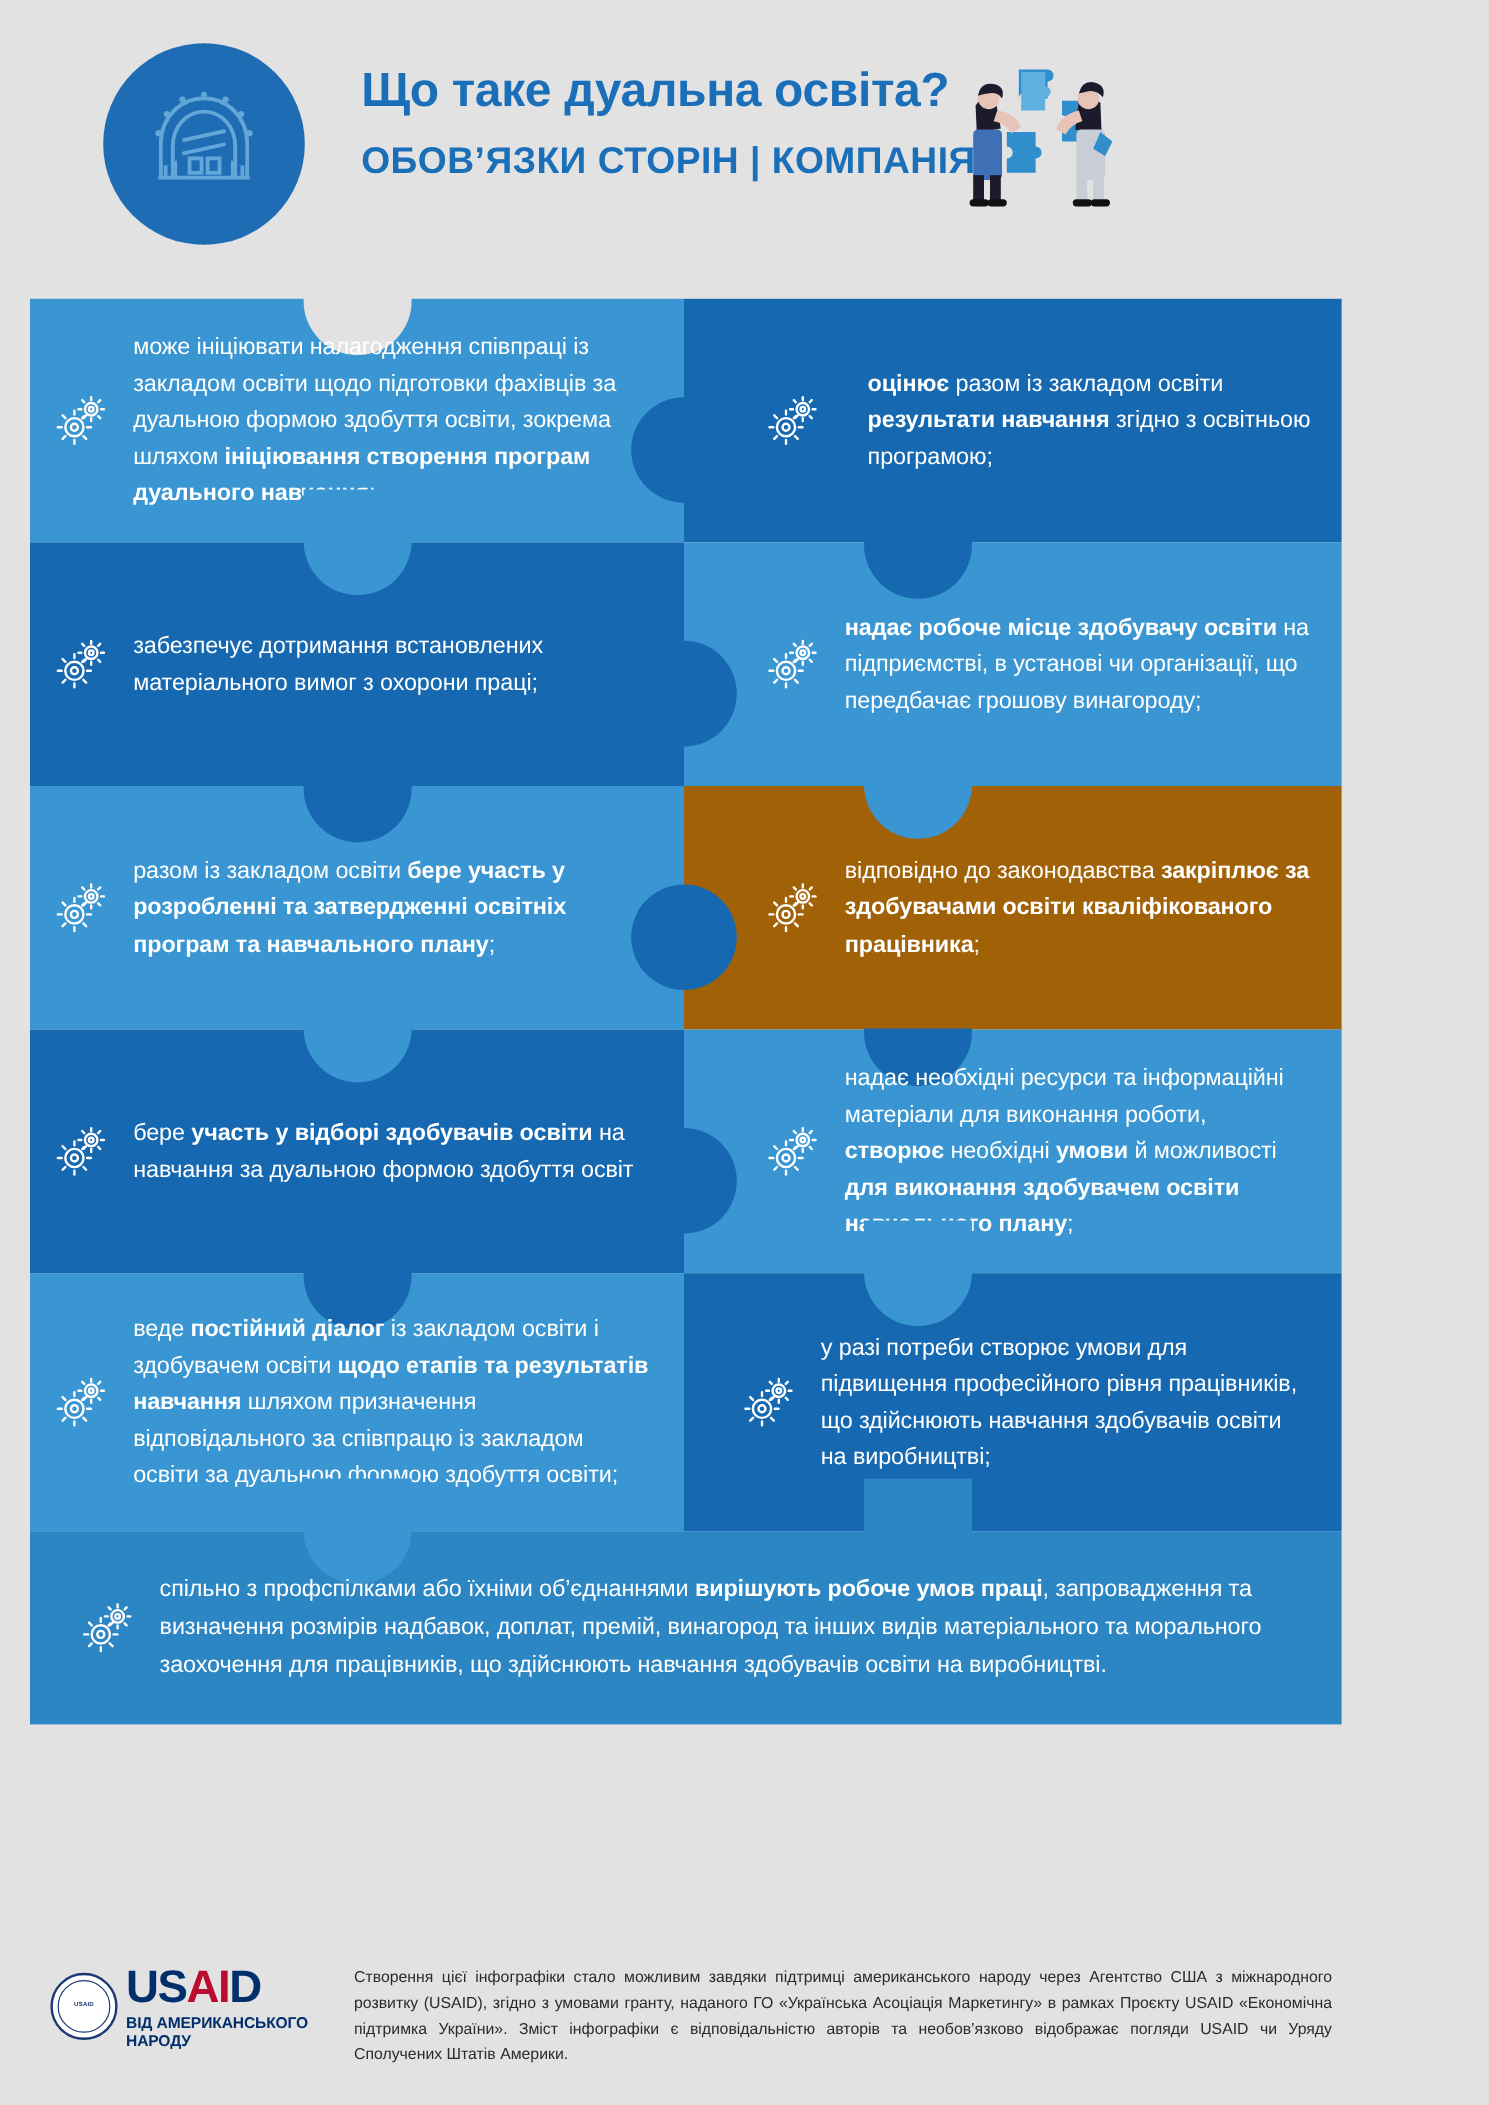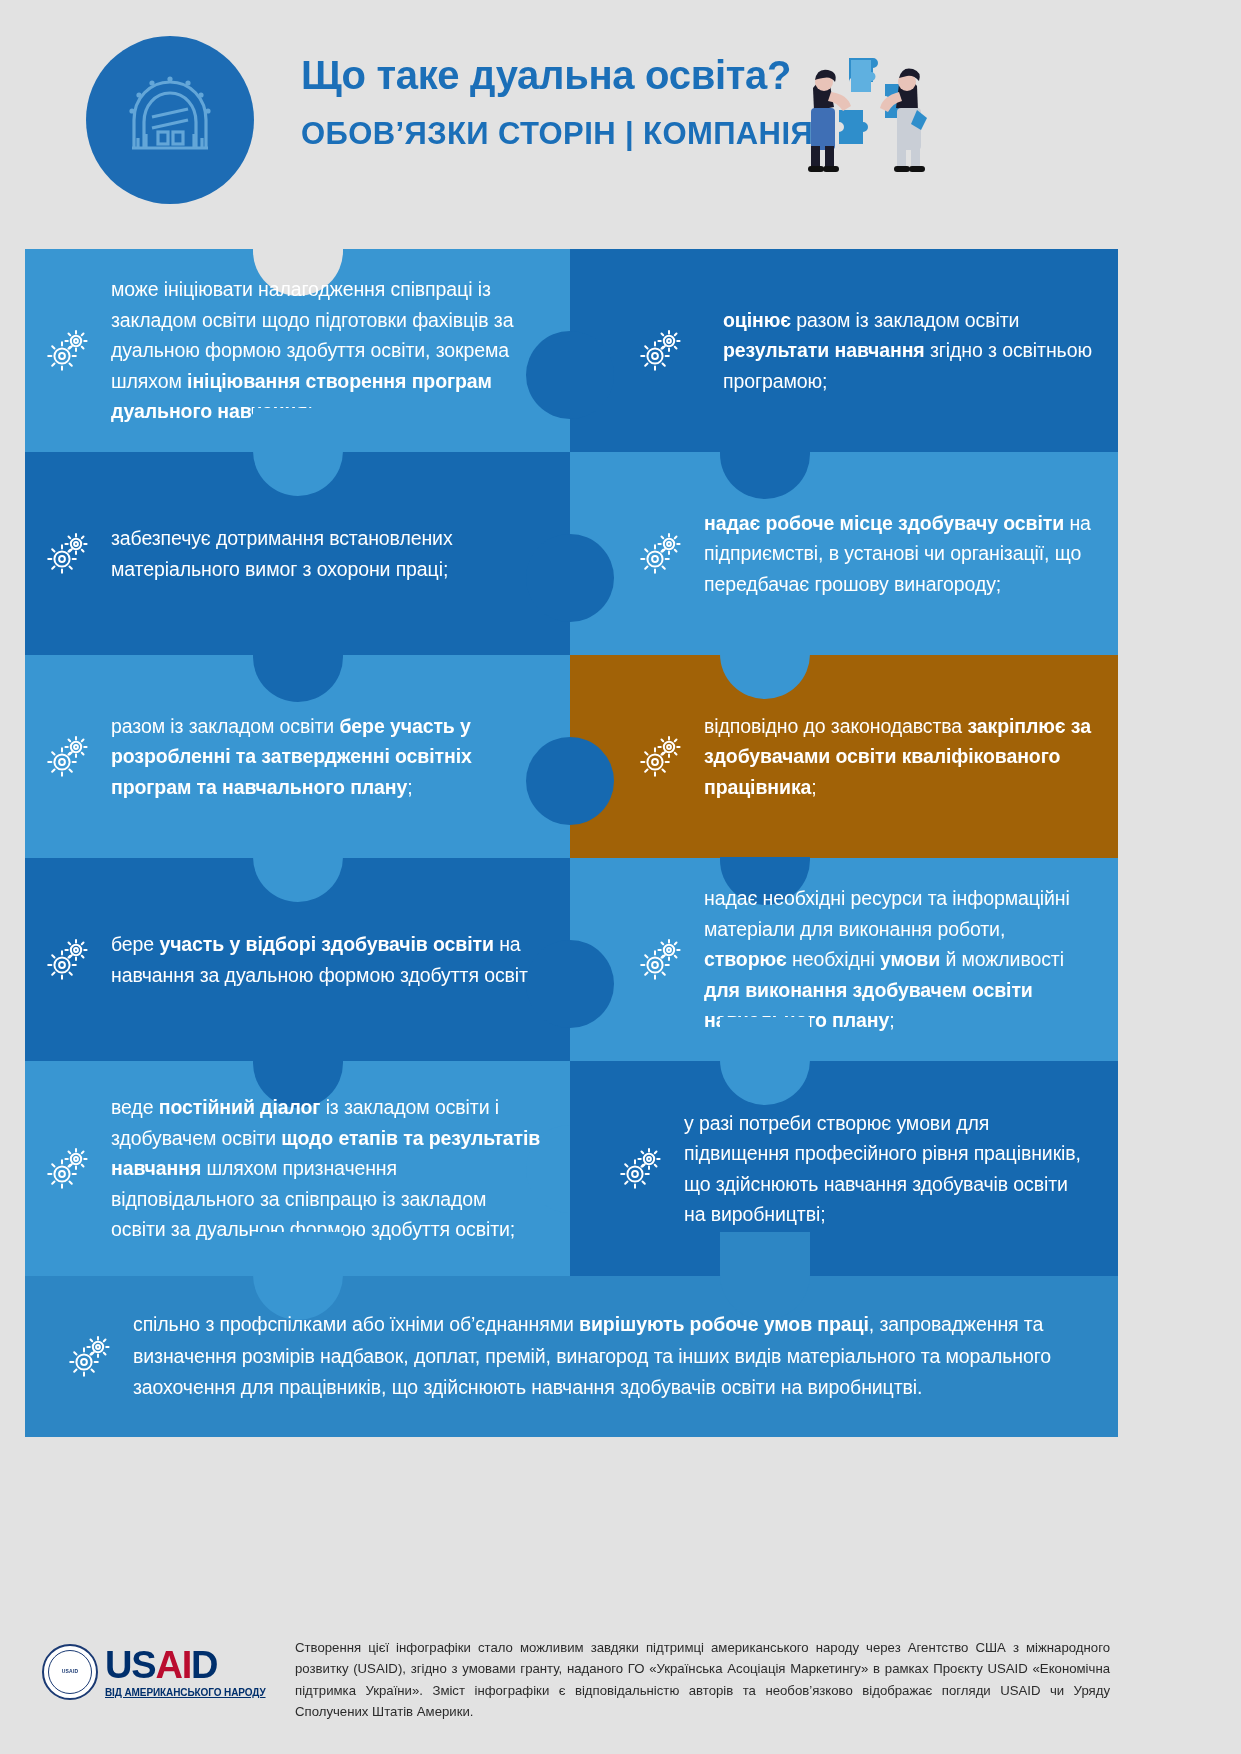--- a/index.html
+++ b/index.html
@@ -174,26 +174,25 @@
   .usaid-word .wm {
     font-size: 38px;
     font-weight: bold;
     letter-spacing: -1.2px;
     line-height: 1;
   }
   .usaid-word .wm .us { color: #002f6c; }
   .usaid-word .wm .ai { color: #ba0c2f; }
   .usaid-word .wm .d  { color: #002f6c; }
   .usaid-word .tag {
-    font-size: 10px;
+    font-size: 13px;
     color: #002f6c;
     font-weight: bold;
     letter-spacing: -0.1px;
     margin-top: 3px;
-    text-decoration: underline;
   }
 
   .footer-disclaimer {
     position: absolute;
     left: 295px; top: 36px;
     width: 815px;
     font-size: 13.2px;
     line-height: 1.62;
     color: #2b2b2b;
     text-align: justify;

